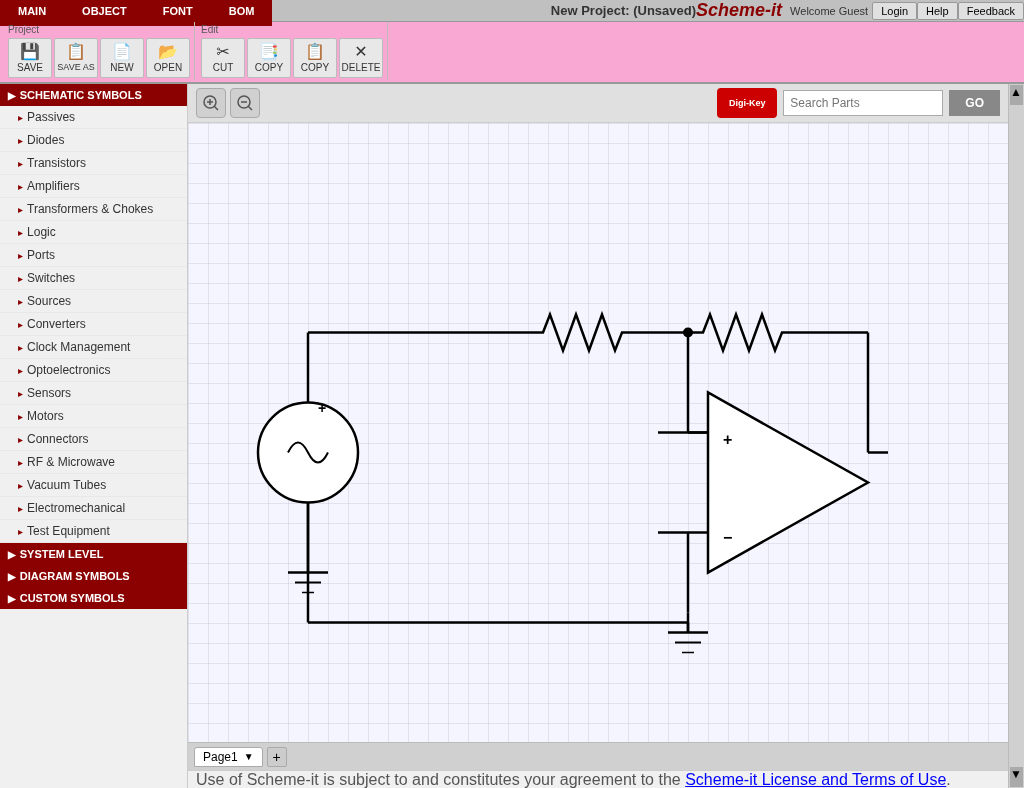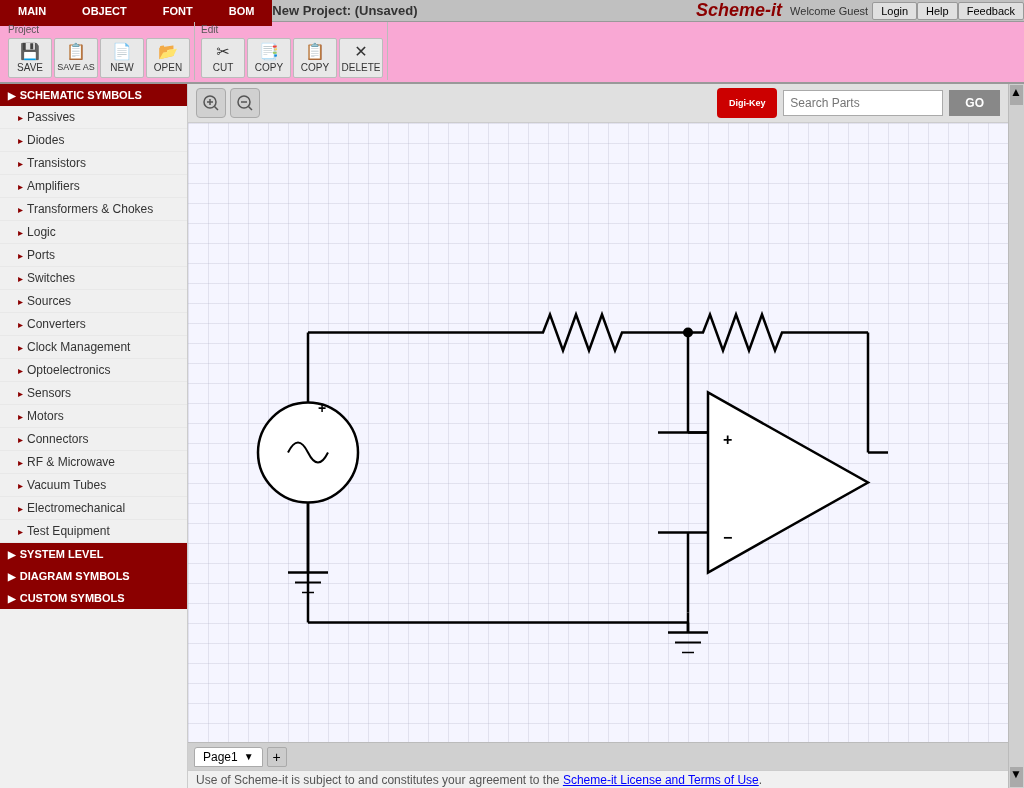--- a/index.html
+++ b/index.html
@@ -21,21 +21,21 @@
       height: 31px;
       display: flex;
       align-items: center;
       color: #fff;
     }
     .menu-tab.active { background: #8b0000; }
     .menu-tab.red { background: #8b0000; }
 
     .project-title {
       flex: 1;
-      text-align: left;
+      text-align: right;
       font-size: 13px;
       font-weight: bold;
       color: #333;
     }
     .brand-logo {
       font-size: 18px;
       font-weight: bold;
       color: #8b0000;
       font-style: italic;
       margin-right: 8px;
@@ -236,21 +236,21 @@
       align-items: center;
       justify-content: center;
       border-radius: 2px;
     }
 
     
     .status-bar {
       background: #f0f0f0;
       border-top: 1px solid #ccc;
       padding: 2px 8px;
-      font-size: 12px;
+      font-size: 16px;
       color: #555;
       height: 18px;
       display: flex;
       align-items: center;
     }
     .status-bar a { color: #00f; }
 
     
     .right-scrollbar {
       width: 16px;

